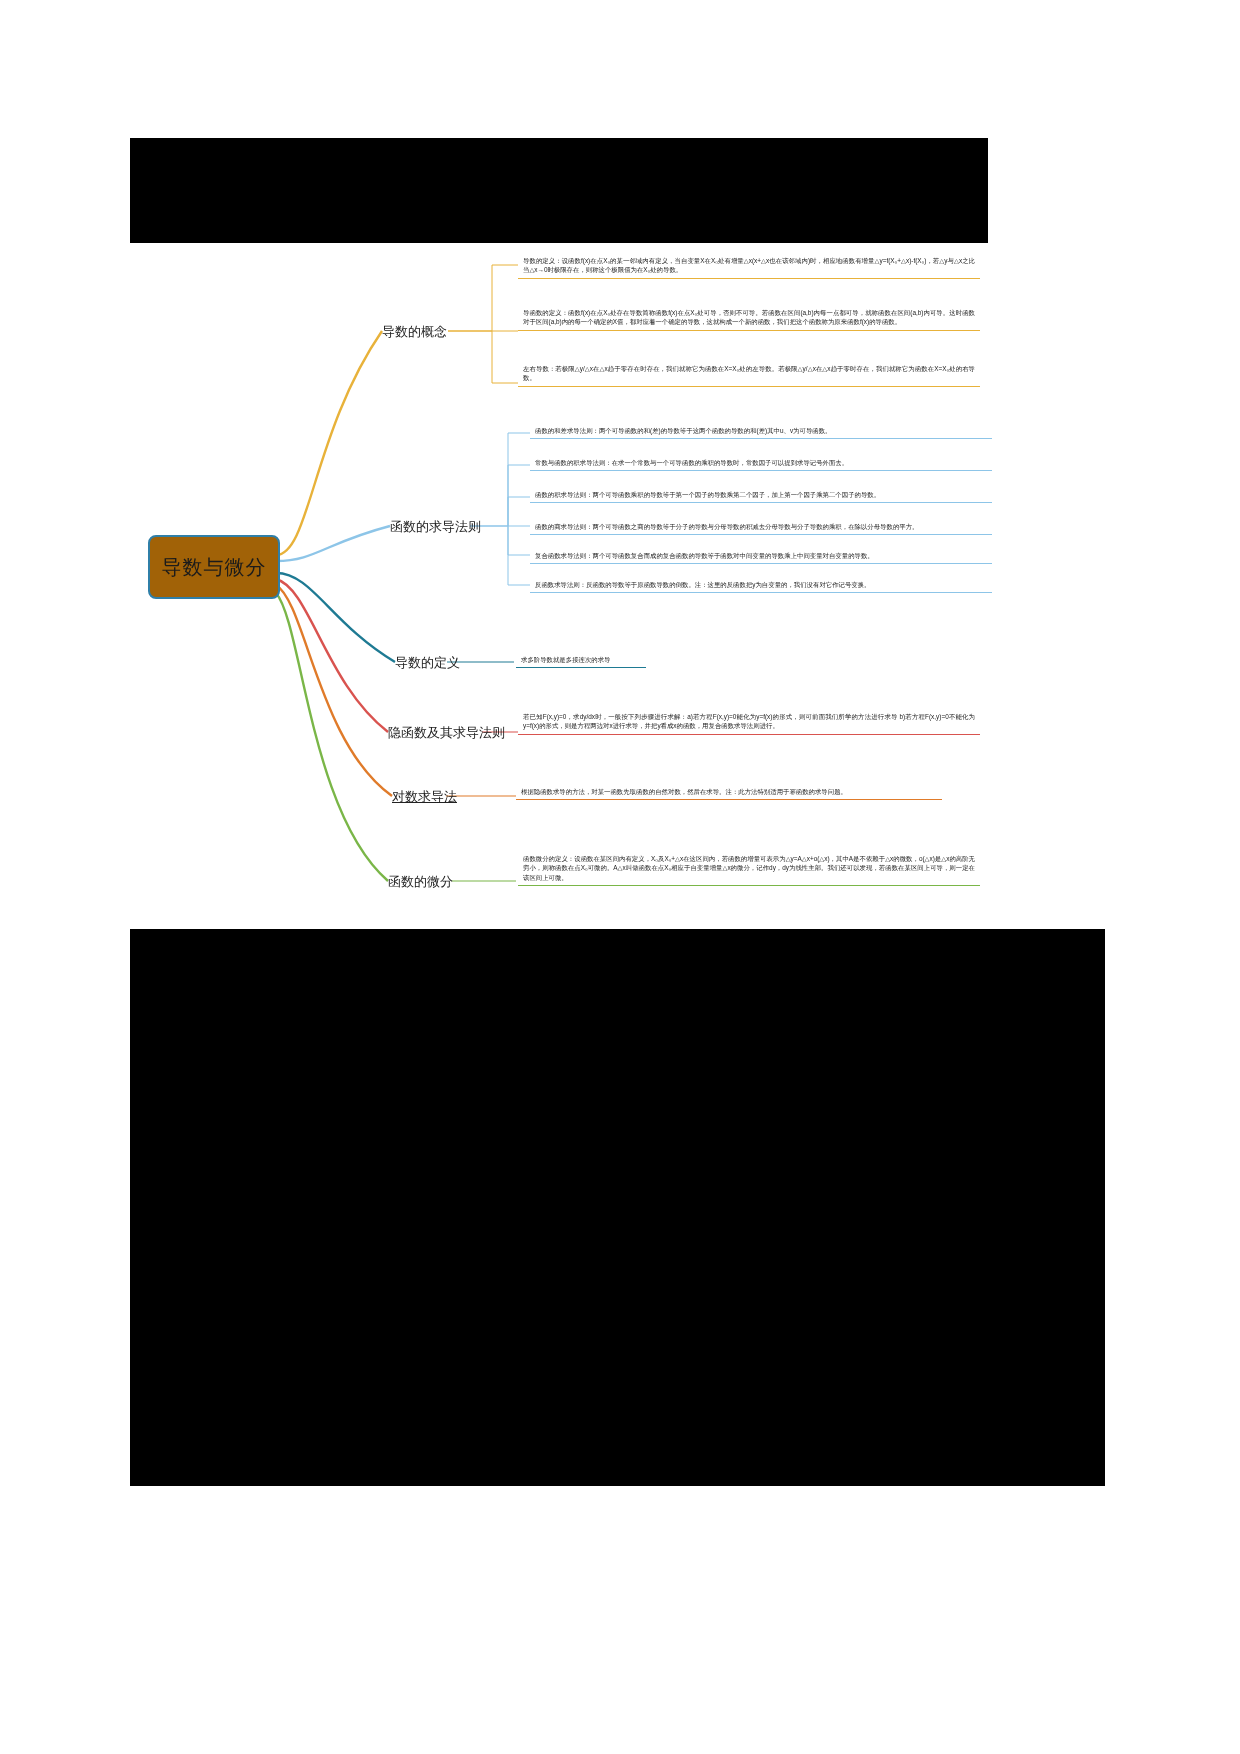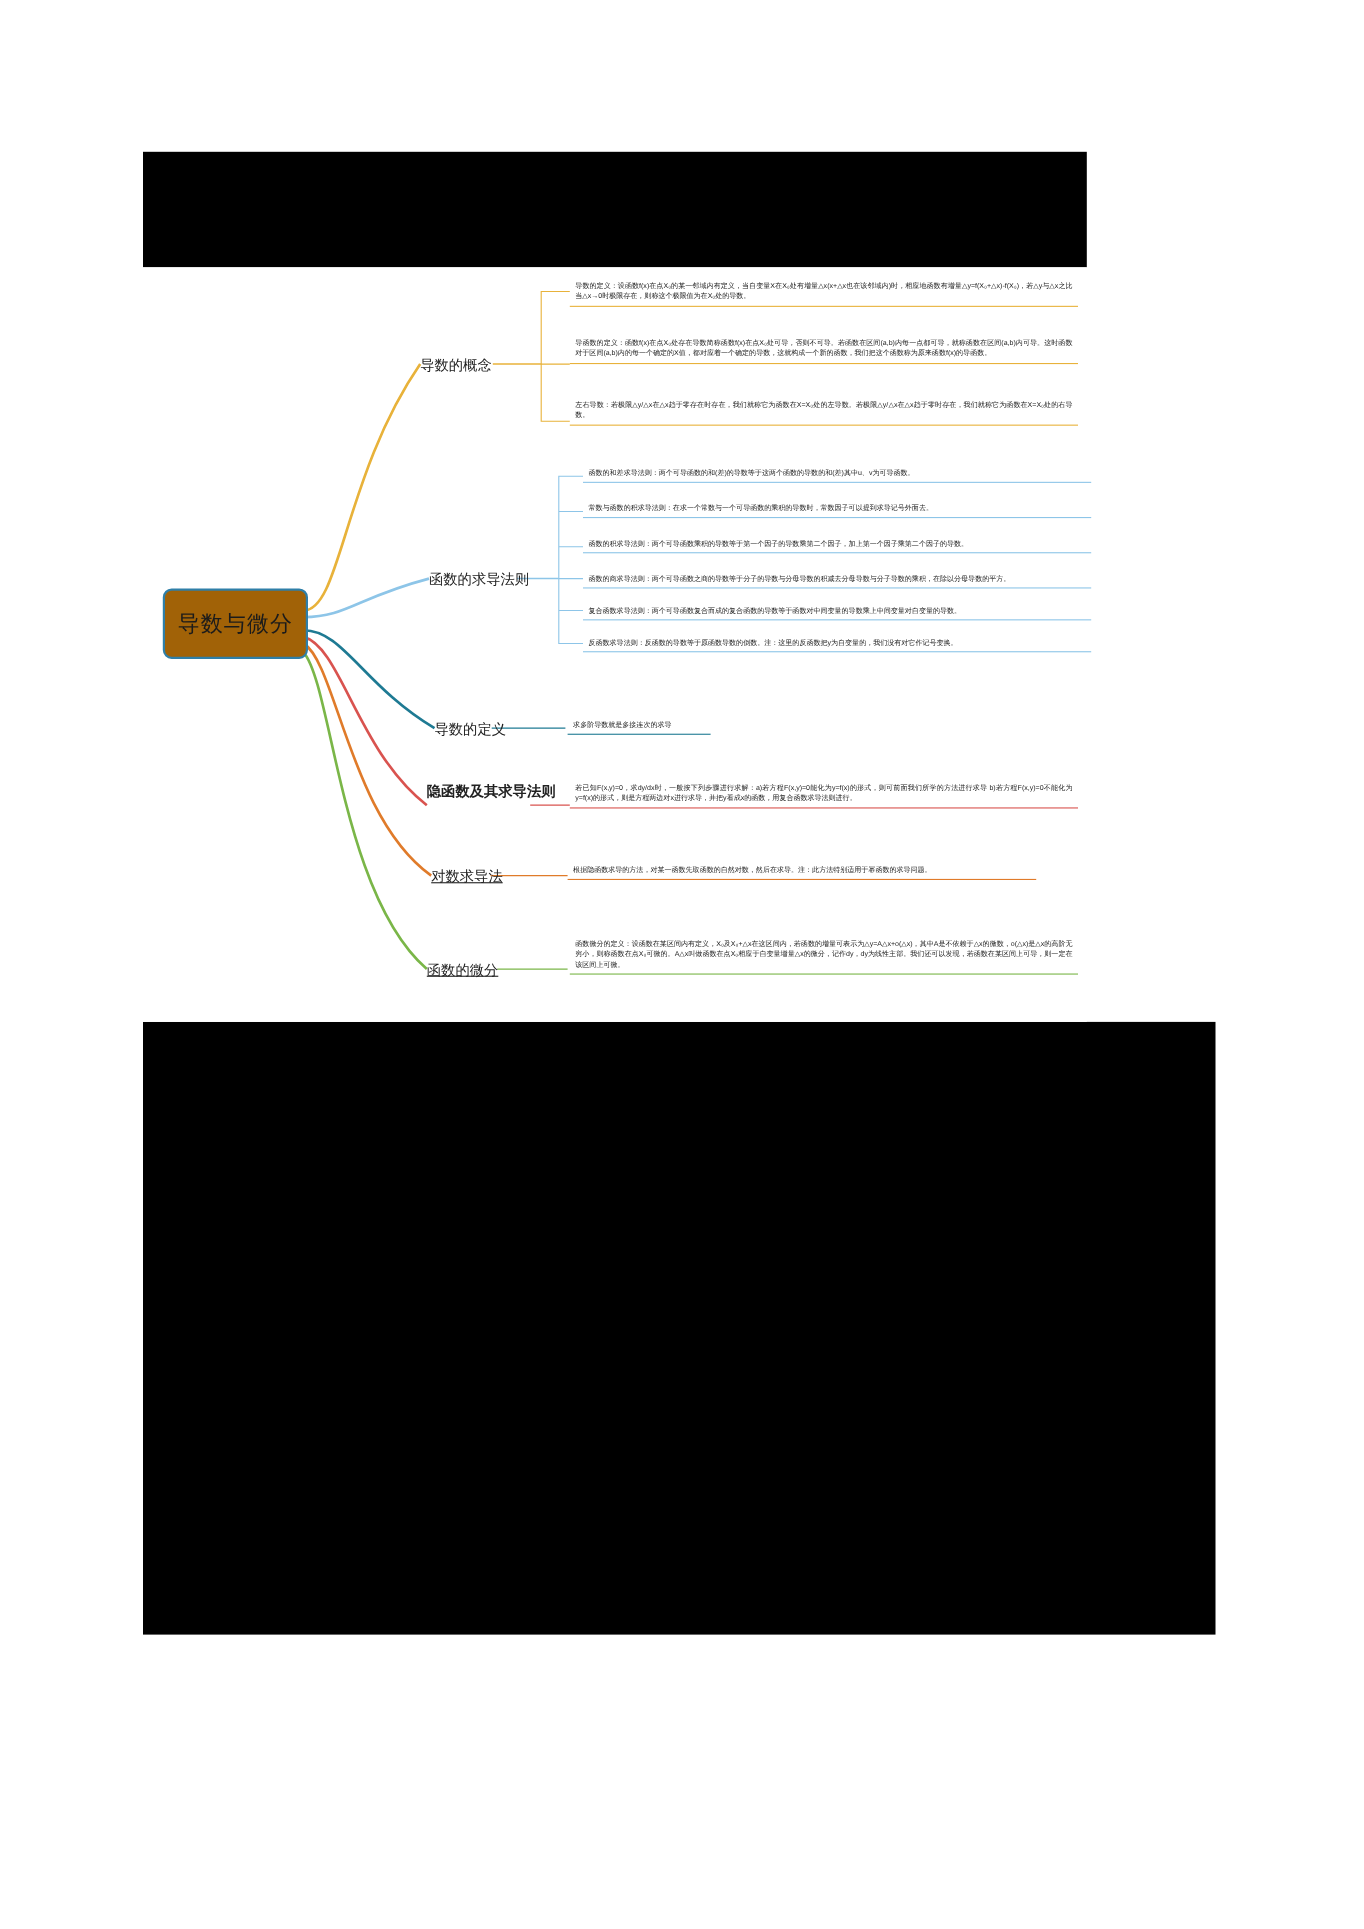--- a/index.html
+++ b/index.html
@@ -86,23 +86,23 @@
     <div class="leaf b-blue" style="left:400px;top:180px;width:462px;">函数的和差求导法则：两个可导函数的和(差)的导数等于这两个函数的导数的和(差)其中u、v为可导函数。</div>
     <div class="leaf b-blue" style="left:400px;top:212px;width:462px;">常数与函数的积求导法则：在求一个常数与一个可导函数的乘积的导数时，常数因子可以提到求导记号外面去。</div>
     <div class="leaf b-blue" style="left:400px;top:244px;width:462px;">函数的积求导法则：两个可导函数乘积的导数等于第一个因子的导数乘第二个因子，加上第一个因子乘第二个因子的导数。</div>
     <div class="leaf b-blue" style="left:400px;top:276px;width:462px;">函数的商求导法则：两个可导函数之商的导数等于分子的导数与分母导数的积减去分母导数与分子导数的乘积，在除以分母导数的平方。</div>
     <div class="leaf b-blue" style="left:400px;top:305px;width:462px;">复合函数求导法则：两个可导函数复合而成的复合函数的导数等于函数对中间变量的导数乘上中间变量对自变量的导数。</div>
     <div class="leaf b-blue" style="left:400px;top:334px;width:462px;">反函数求导法则：反函数的导数等于原函数导数的倒数。注：这里的反函数把y为自变量的，我们没有对它作记号变换。</div>
 
     <div class="branch-label" style="left:265px;top:411px;">导数的定义</div>
     <div class="leaf b-teal" style="left:386px;top:409px;width:130px;">求多阶导数就是多接连次的求导</div>
 
-    <div class="branch-label" style="left:258px;top:468px;font-weight:bold;">隐函数及其求导法则</div>
+    <div class="branch-label" style="left:258px;top:481px;">隐函数及其求导法则</div>
     <div class="leaf b-red" style="left:388px;top:466px;width:462px;">若已知F(x,y)=0，求dy/dx时，一般按下列步骤进行求解：a)若方程F(x,y)=0能化为y=f(x)的形式，则可前面我们所学的方法进行求导 b)若方程F(x,y)=0不能化为y=f(x)的形式，则是方程两边对x进行求导，并把y看成x的函数，用复合函数求导法则进行。</div>
 
     <div class="branch-label" style="left:262px;top:545px;text-decoration:underline;">对数求导法</div>
     <div class="leaf b-orange" style="left:386px;top:541px;width:426px;">根据隐函数求导的方法，对某一函数先取函数的自然对数，然后在求导。注：此方法特别适用于幂函数的求导问题。</div>
 
-    <div class="branch-label" style="left:258px;top:630px;text-decoration:underline;">函数的微分</div>
+    <div class="branch-label" style="left:258px;top:630px;">函数的微分</div>
     <div class="leaf b-green" style="left:388px;top:608px;width:462px;">函数微分的定义：设函数在某区间内有定义，X₀及X₀+△x在这区间内，若函数的增量可表示为△y=A△x+o(△x)，其中A是不依赖于△x的微数，o(△x)是△x的高阶无穷小，则称函数在点X₀可微的。A△x叫做函数在点X₀相应于自变量增量△x的微分，记作dy，dy为线性主部。我们还可以发现，若函数在某区间上可导，则一定在该区间上可微。</div>
 
   </div>
 </div>
 
 </body></html>

